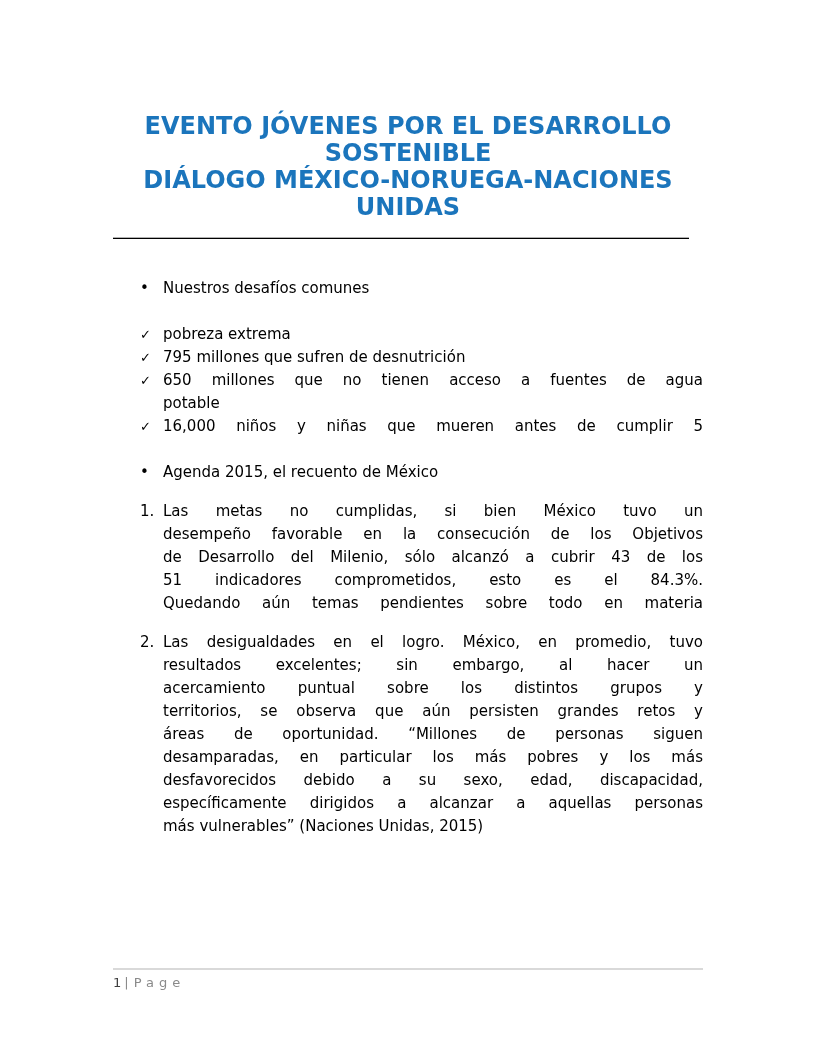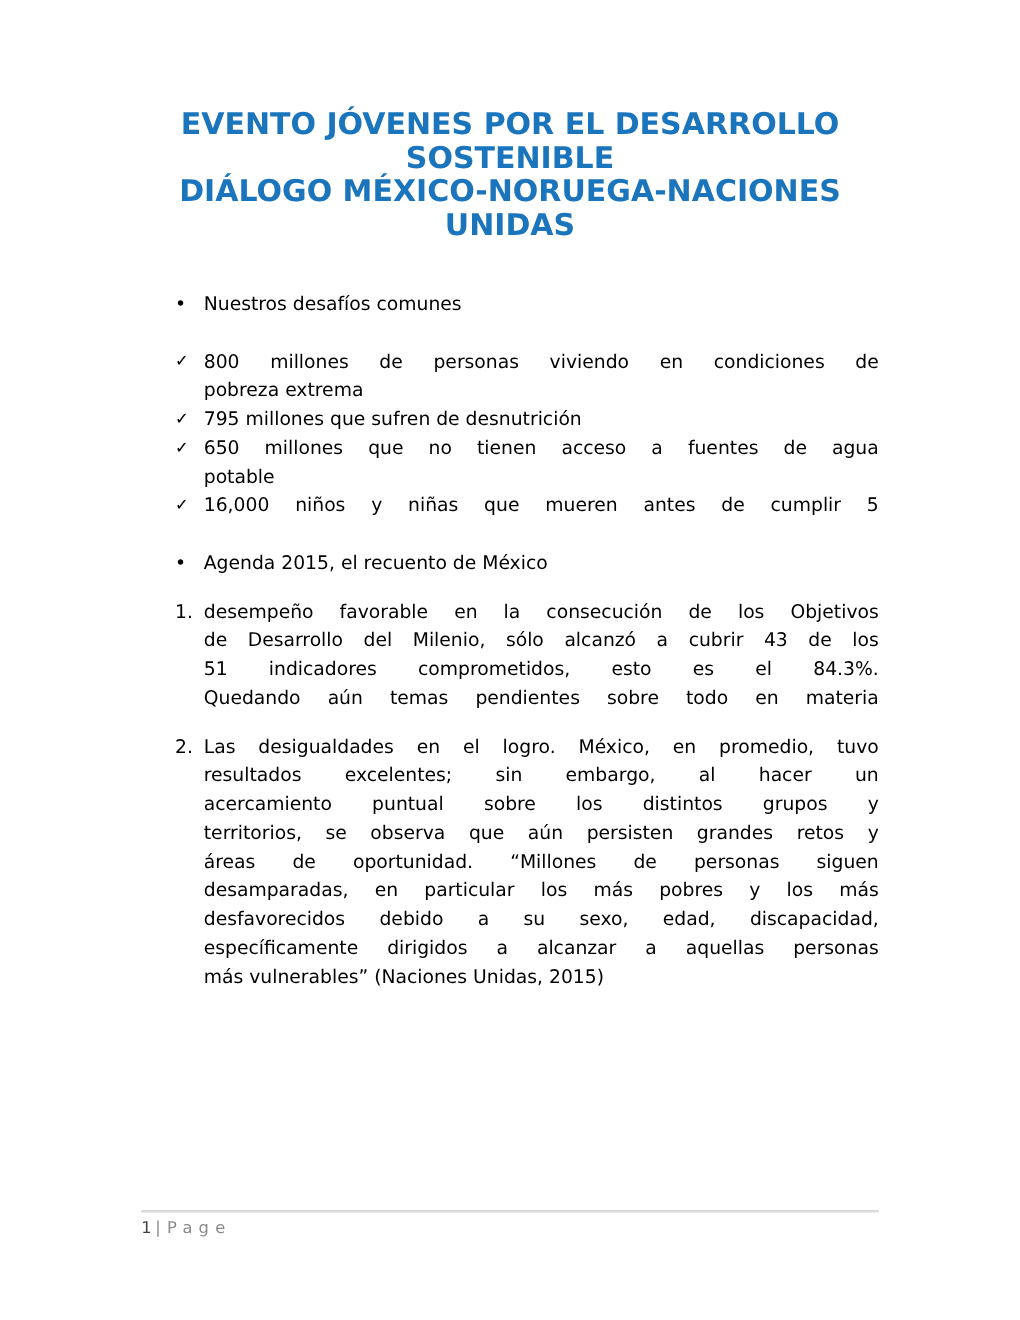--- a/index.html
+++ b/index.html
@@ -10,21 +10,21 @@
     background: #ffffff;
     font-family: "DejaVu Sans", "Liberation Sans", sans-serif;
     font-size: 15px;
     line-height: 23px;
     color: #000000;
     padding: 0 113px;
     box-sizing: border-box;
     overflow: hidden;
   }
   .title {
-    margin-top: 86px;
+    margin-top: 113px;
     text-align: center;
     font-weight: bold;
     font-size: 24px;
     line-height: 27px;
     color: #1b75bc;
   }
   .rule {
     height: 24px;
     line-height: 22px;
     font-size: 24px;
@@ -76,33 +76,33 @@
 
 <div class="page">
 
   <div class="title">
     <div class="title-line">EVENTO JÓVENES POR EL DESARROLLO</div>
     <div class="title-line">SOSTENIBLE</div>
     <div class="title-line">DIÁLOGO MÉXICO-NORUEGA-NACIONES</div>
     <div class="title-line">UNIDAS</div>
   </div>
 
+  <div class="rule">________________________________________________</div>
 
   <div class="li intro">
     <div class="marker bullet">•</div>
     <div class="text">
       <div class="line">Nuestros desafíos comunes</div>
     </div>
   </div>
 
   <div class="checklist">
     <div class="li">
       <div class="marker check">✓</div>
       <div class="text">
-        <div class="line jl">800 millones de personas viviendo en condiciones de</div>
         <div class="line">pobreza extrema</div>
       </div>
     </div>
     <div class="li">
       <div class="marker check">✓</div>
       <div class="text">
         <div class="line">795 millones que sufren de desnutrición</div>
       </div>
     </div>
     <div class="li">
@@ -123,20 +123,21 @@
   <div class="li agenda">
     <div class="marker bullet">•</div>
     <div class="text">
       <div class="line">Agenda 2015, el recuento de México</div>
     </div>
   </div>
 
   <div class="li num-item">
     <div class="marker num">1.</div>
     <div class="text">
+      <div class="line jl">Las metas no cumplidas, si bien México tuvo un</div>
       <div class="line jl">desempeño favorable en la consecución de los Objetivos</div>
       <div class="line jl">de Desarrollo del Milenio, sólo alcanzó a cubrir 43 de los</div>
       <div class="line jl">51 indicadores comprometidos, esto es el 84.3%.</div>
       <div class="line jl">Quedando aún temas pendientes sobre todo en materia</div>
     </div>
   </div>
 
   <div class="li num-item">
     <div class="marker num">2.</div>
     <div class="text">

